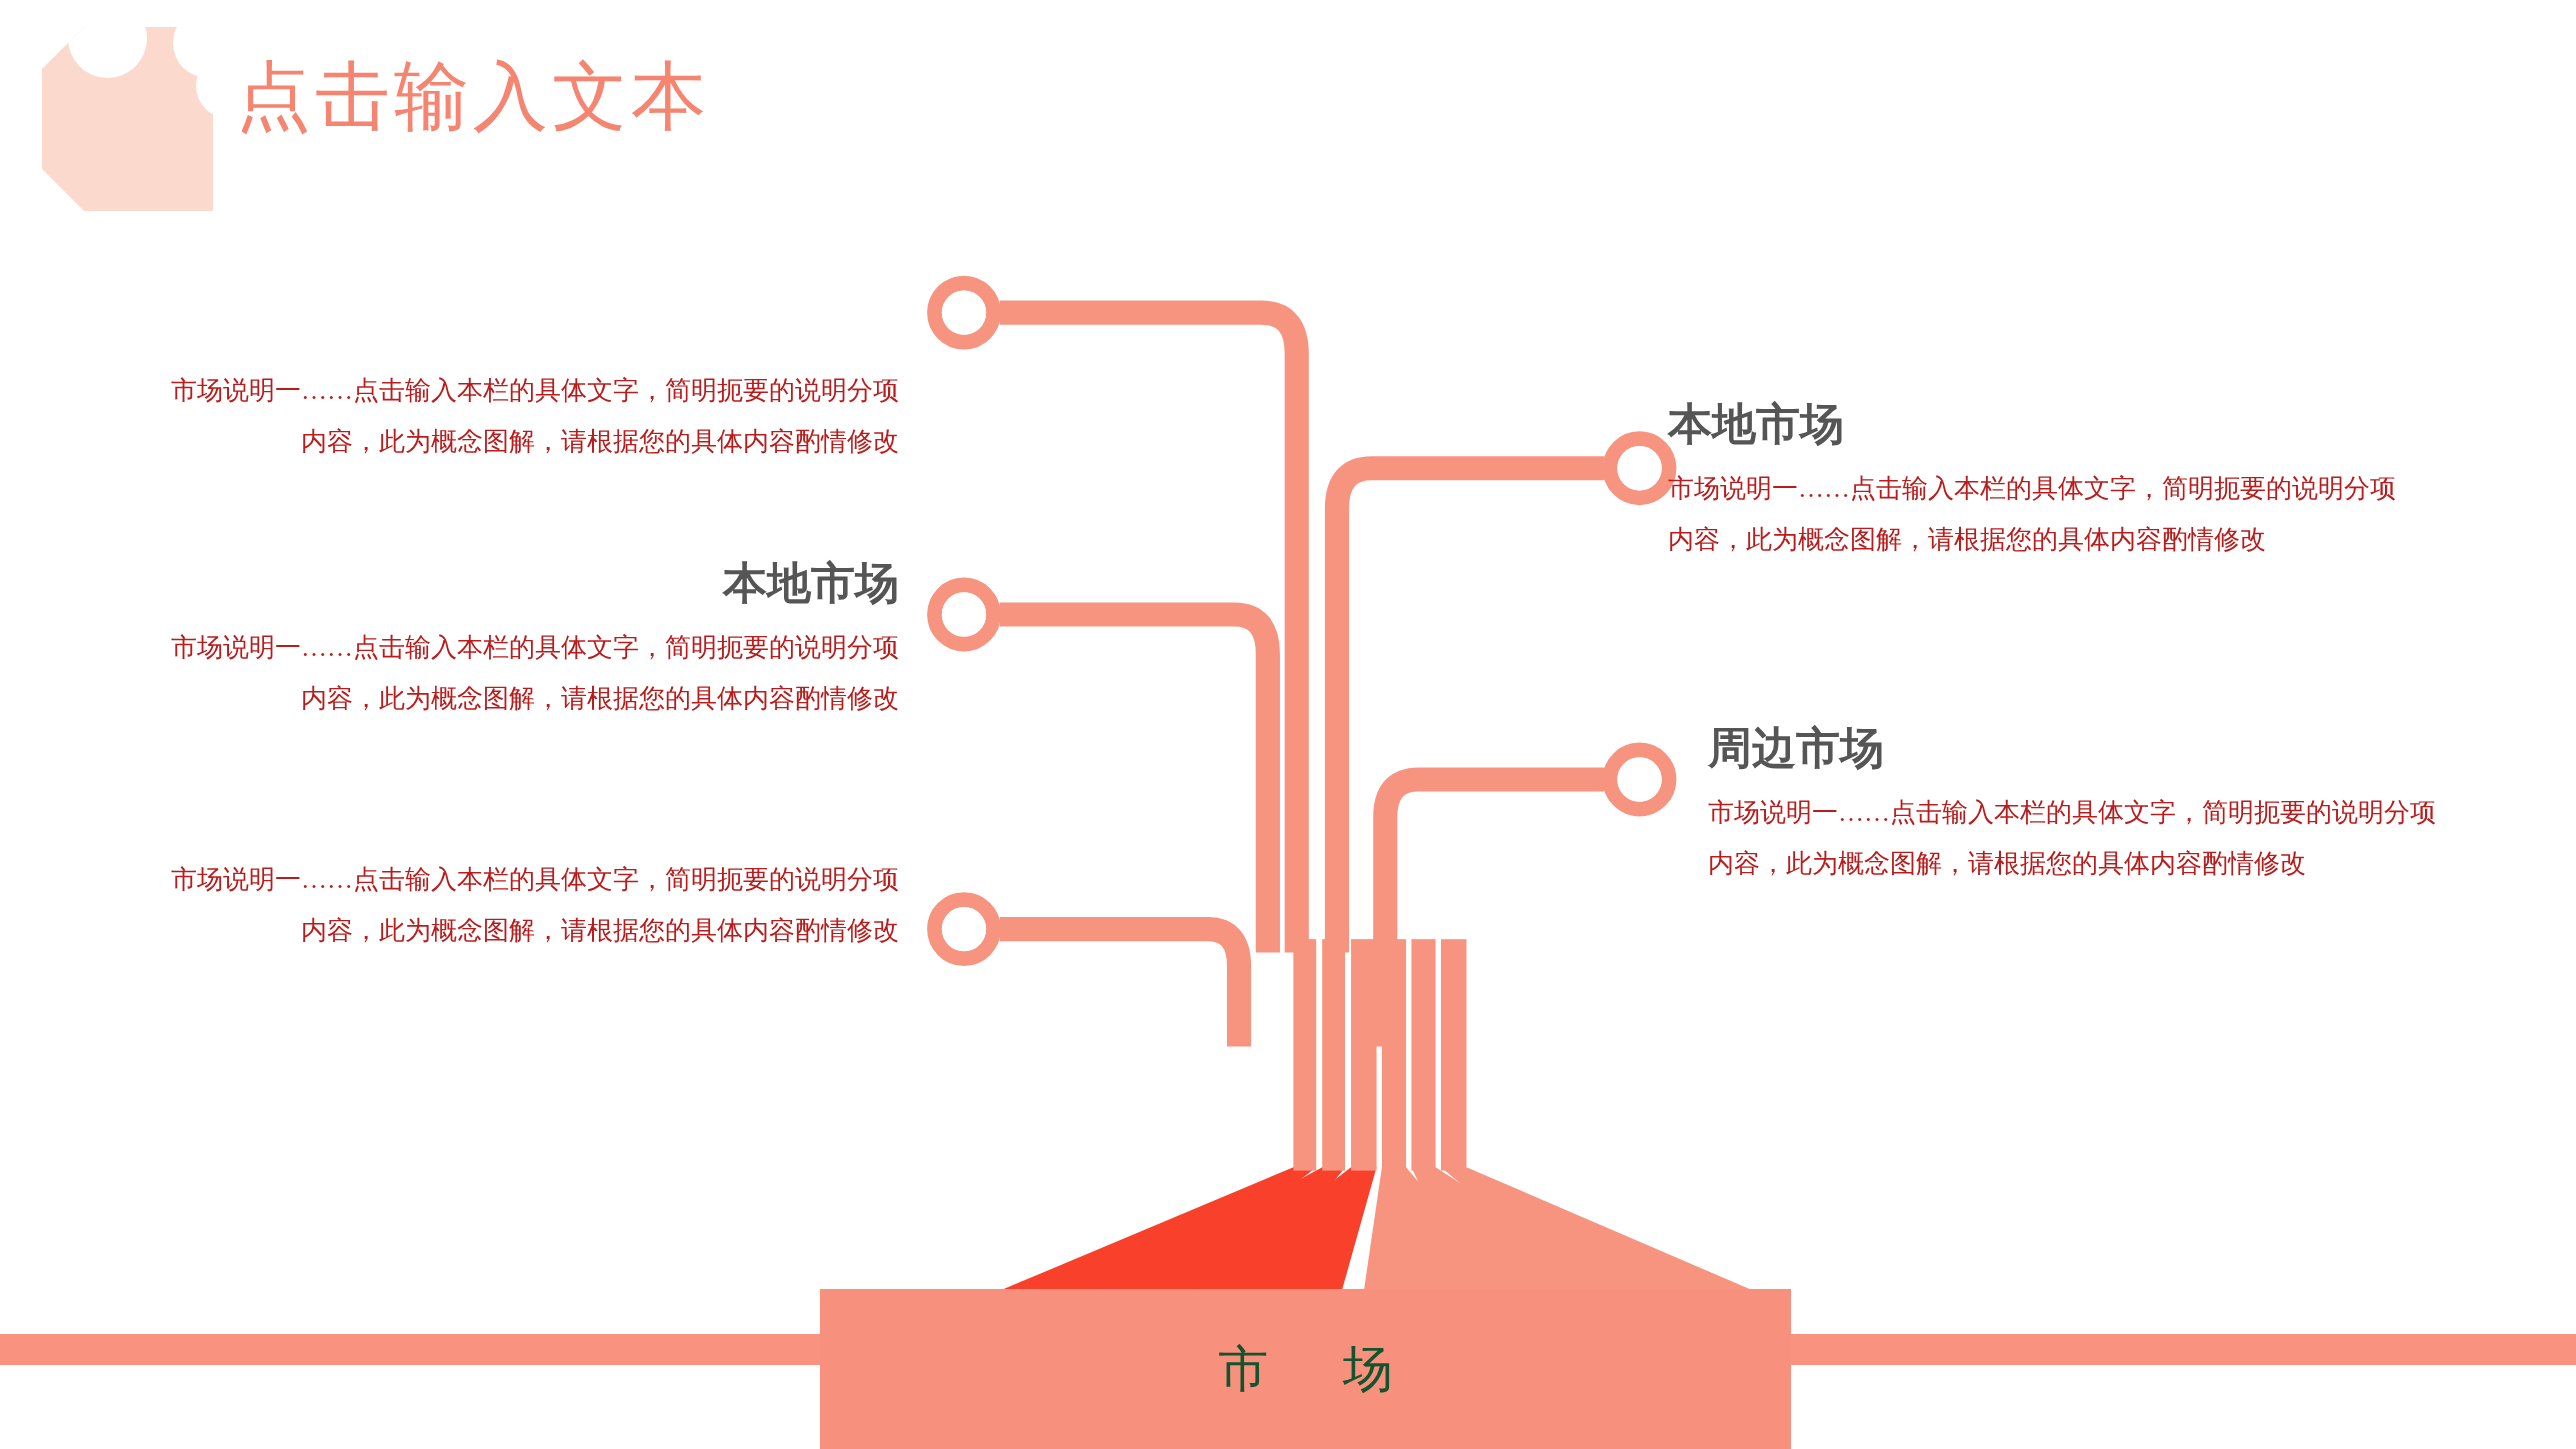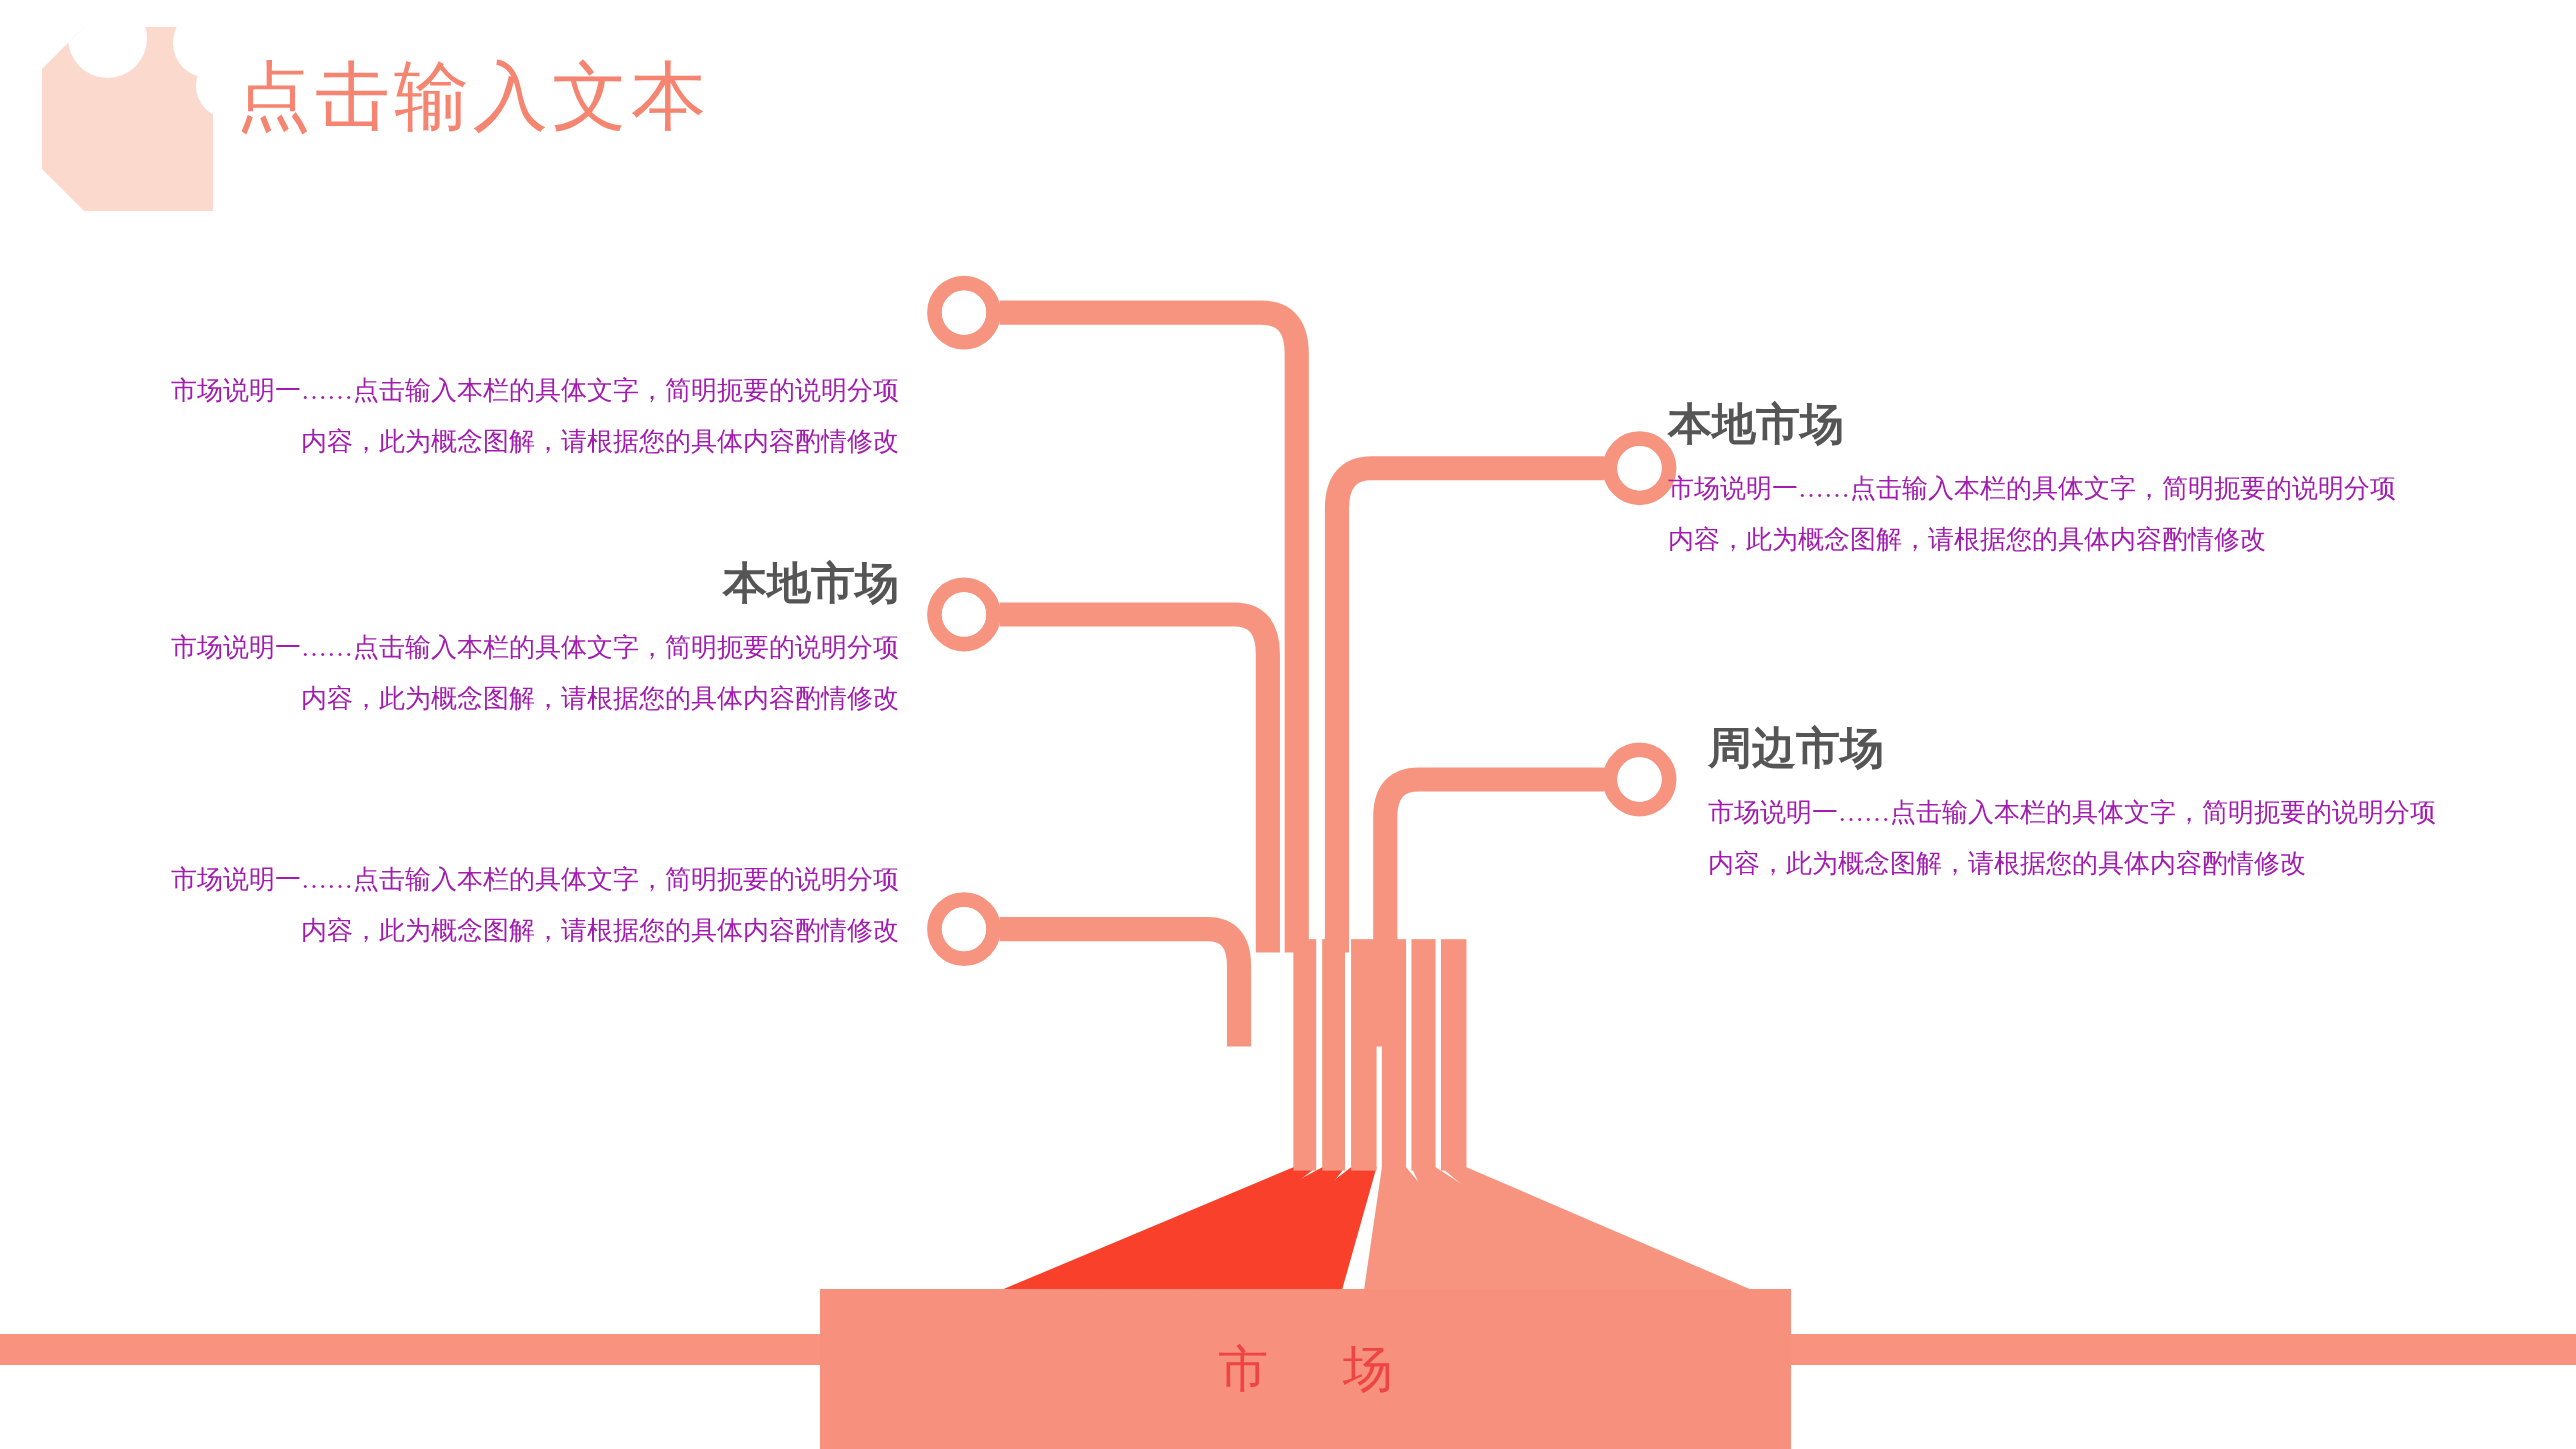--- a/index.html
+++ b/index.html
@@ -34,21 +34,21 @@
   }
 
   
   .txt-block{position:absolute;}
   .blk-head{
     font-size:44px;line-height:1.1;font-weight:bold;
     color:#555555;margin-bottom:14.8px;white-space:nowrap;
     font-family:"Liberation Serif","DejaVu Serif",serif;
   }
   .blk-body{
-    font-size:26px;line-height:1.95;color:#a21caf;
+    font-size:26px;line-height:1.95;color:#b91c1c;
     font-family:"Liberation Serif","DejaVu Serif",serif;
   }
   .align-r{text-align:right;}
   .align-l{text-align:left;}
 
   .blk-L1{left:161px;top:366px;width:738px;}
   .blk-L2{left:161px;top:560px;width:738px;}
   .blk-L3{left:161px;top:855px;width:738px;}
   .blk-R1{left:1668px;top:401px;width:738px;}
   .blk-R2{left:1708px;top:725px;width:738px;}
@@ -61,21 +61,21 @@
     position:absolute;left:0;top:1334px;width:2576px;height:31px;
     background:#f9927f;
   }
   .base-box{
     position:absolute;left:820px;top:1289px;width:971px;height:160px;
     background:#f7917e;
   }
   .base-label{
     position:absolute;left:820px;top:1289px;width:971px;height:160px;
     display:flex;align-items:center;justify-content:center;
-    color:#ef4444;font-size:50px;letter-spacing:31px;text-indent:31px;
+    color:#14532d;font-size:50px;letter-spacing:31px;text-indent:31px;
     font-family:"Liberation Serif","DejaVu Serif",serif;
   }
 </style>
 </head>
 <body>
 
 <div class="slide">
 
   <div class="deco-tag">
     <div class="deco-notch n1"></div>

